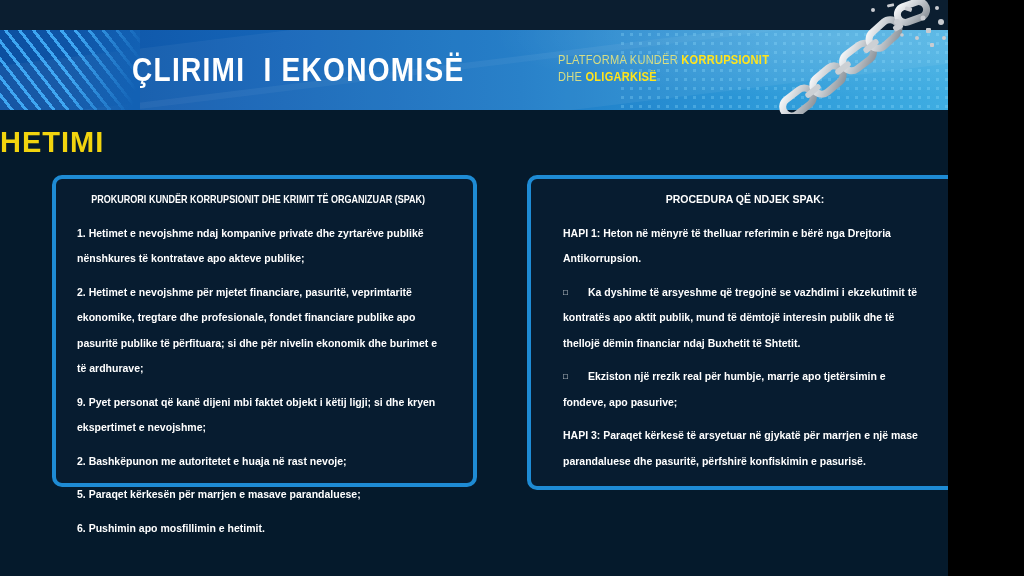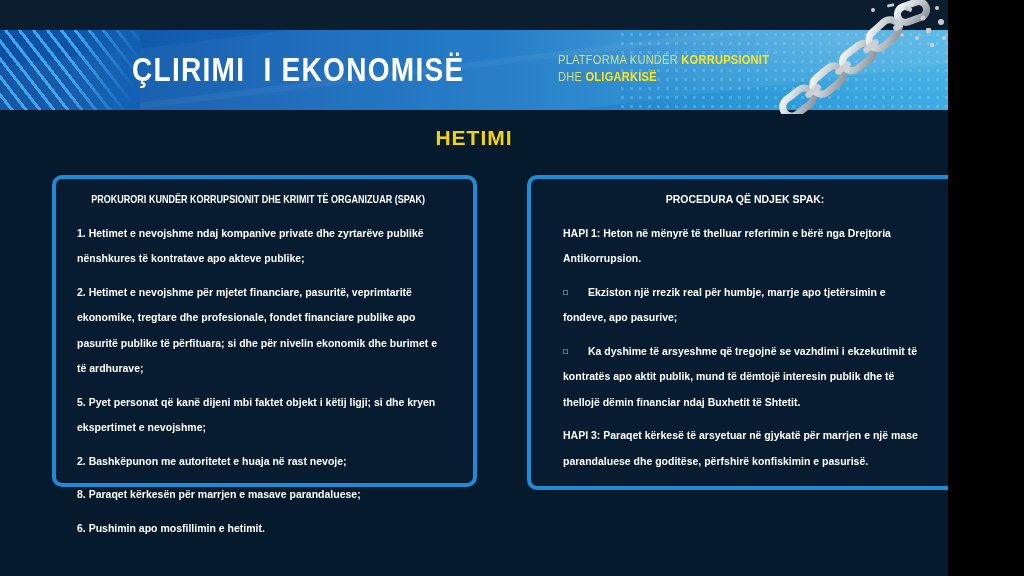--- a/index.html
+++ b/index.html
@@ -39,22 +39,22 @@
     position:absolute; left:558px; top:22px; z-index:3;
     transform:scaleX(.82); transform-origin:left top;
     font-size:13.5px; line-height:16.5px; letter-spacing:.3px; white-space:nowrap;
   }
   .sub-light { color:var(--sub-light,#d6dd85); font-weight:normal; }
   .sub-bold  { color:var(--sub-bold,#ffe41c); font-weight:bold; }
   .chain-svg { position:absolute; right:0; top:0; z-index:4; }
 
   
   .page-title {
-    position:absolute; top:126px; left:0; width:100%; margin:0; text-align:center;
-    color:var(--yellow,#f2d40e); font-size:21px; font-weight:bold; letter-spacing:1px;
+    position:absolute; top:126px; left:0; width:100%; margin:0; text-align:left;
+    color:var(--yellow,#f2d40e); font-size:29px; font-weight:bold; letter-spacing:1px;
   }
   .box {
     position:absolute; top:175px; box-sizing:border-box;
     border:4px solid var(--accent-blue,#1e8bd4); border-radius:10px;
     background:var(--box-bg,#071c30);
     color:#fff; font-weight:bold; font-size:10.5px; line-height:25.5px;
   }
   .left-box  { left:52px;  width:425px; height:312px; padding:8px 26px 0 13px; }
   .right-box { left:527px; width:448px; height:315px; padding:8px 36px 0 24px; }
   .box p { margin:8px; }
@@ -126,29 +126,29 @@
   </svg>
 
   <h2 class="page-title">HETIMI</h2>
 
   <section class="box left-box">
     <div class="box-heading">
       <span class="condense">PROKURORI KUNDËR KORRUPSIONIT DHE KRIMIT TË ORGANIZUAR (SPAK)</span>
     </div>
     <p>1. Hetimet e nevojshme ndaj kompanive private dhe zyrtarëve publikë nënshkures të kontratave apo akteve publike;</p>
     <p>2. Hetimet e nevojshme për mjetet financiare, pasuritë, veprimtaritë ekonomike, tregtare dhe profesionale, fondet financiare publike apo pasuritë publike të përfituara; si dhe për nivelin ekonomik dhe burimet e të ardhurave;</p>
-    <p>5. Pyet personat që kanë dijeni mbi faktet objekt i këtij ligji; si dhe kryen ekspertimet e nevojshme;</p>
+    <p>9. Pyet personat që kanë dijeni mbi faktet objekt i këtij ligji; si dhe kryen ekspertimet e nevojshme;</p>
     <p>2. Bashkëpunon me autoritetet e huaja në rast nevoje;</p>
-    <p>8. Paraqet kërkesën për marrjen e masave parandaluese;</p>
+    <p>5. Paraqet kërkesën për marrjen e masave parandaluese;</p>
     <p>6. Pushimin apo mosfillimin e hetimit.</p>
   </section>
 
   <section class="box right-box">
     <div class="box-heading">
       <span>PROCEDURA QË NDJEK SPAK:</span>
     </div>
     <p>HAPI 1: Heton në mënyrë të thelluar referimin e bërë nga Drejtoria Antikorrupsion.</p>
+    <p><span class="bullet">□</span><span>Ka dyshime të arsyeshme që tregojnë se vazhdimi i ekzekutimit të kontratës apo aktit publik, mund të dëmtojë interesin publik dhe të thellojë dëmin financiar ndaj Buxhetit të Shtetit.</span></p>
     <p><span class="bullet">□</span><span>Ekziston një rrezik real për humbje, marrje apo tjetërsimin e fondeve, apo pasurive;</span></p>
-    <p><span class="bullet">□</span><span>Ka dyshime të arsyeshme që tregojnë se vazhdimi i ekzekutimit të kontratës apo aktit publik, mund të dëmtojë interesin publik dhe të thellojë dëmin financiar ndaj Buxhetit të Shtetit.</span></p>
-    <p>HAPI 3: Paraqet kërkesë të arsyetuar në gjykatë për marrjen e një mase parandaluese dhe goditëse, përfshirë konfiskimin e pasurisë.</p>
+    <p>HAPI 3: Paraqet kërkesë të arsyetuar në gjykatë për marrjen e një mase parandaluese dhe pasuritë, përfshirë konfiskimin e pasurisë.</p>
   </section>
 
 </div>
 
 </body></html>

